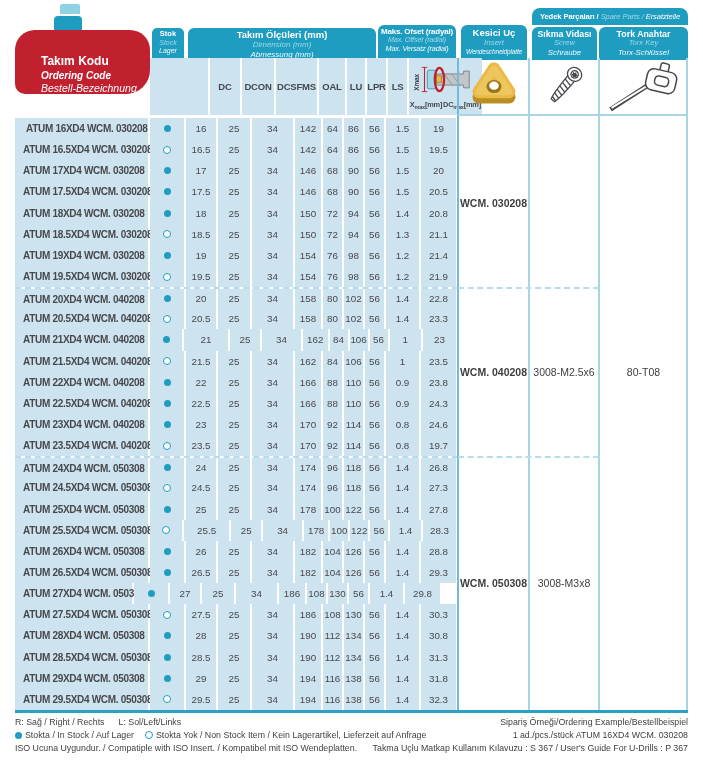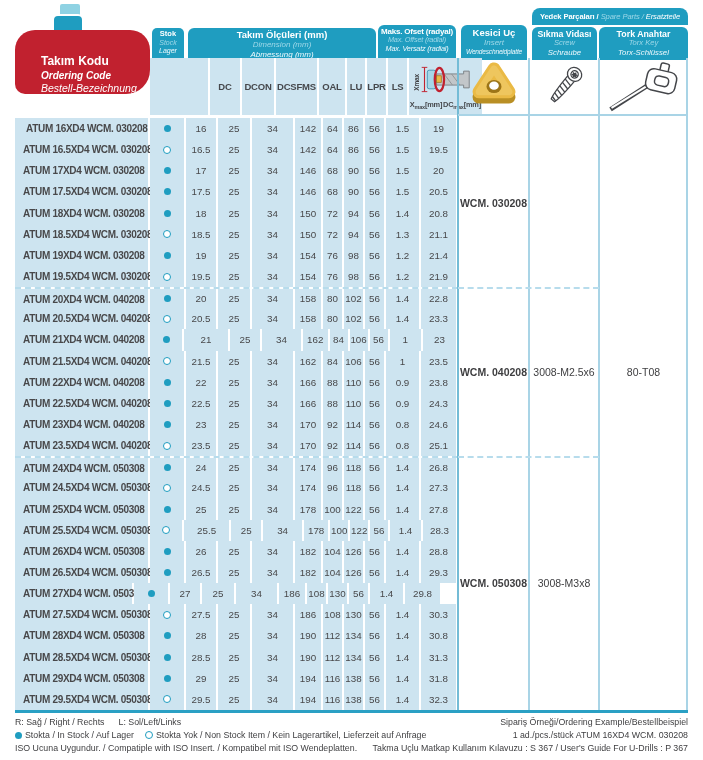--- a/index.html
+++ b/index.html
@@ -416,21 +416,21 @@
           <span class="dot dot-out"></span>
         </div>
         <div class="cell" style="width: 32px;">23.5</div>
         <div class="cell" style="width: 34px;">25</div>
         <div class="cell" style="width: 43px;">34</div>
         <div class="cell" style="width: 28px;">170</div>
         <div class="cell" style="width: 21px;">92</div>
         <div class="cell" style="width: 21px;">114</div>
         <div class="cell" style="width: 21px;">56</div>
         <div class="cell" style="width: 35px;">0.8</div>
-        <div class="cell" style="width: 37px;">25.1</div>
+        <div class="cell" style="width: 37px;">19.7</div>
       </div>
       <div class="row group-start">
         <div class="cell c-code" style="width: 135px;">ATUM 24XD4 WCM. 050308</div>
         <div class="cell" style="width: 36px;">
           <span class="dot dot-in"></span>
         </div>
         <div class="cell" style="width: 32px;">24</div>
         <div class="cell" style="width: 34px;">25</div>
         <div class="cell" style="width: 43px;">34</div>
         <div class="cell" style="width: 28px;">174</div>

